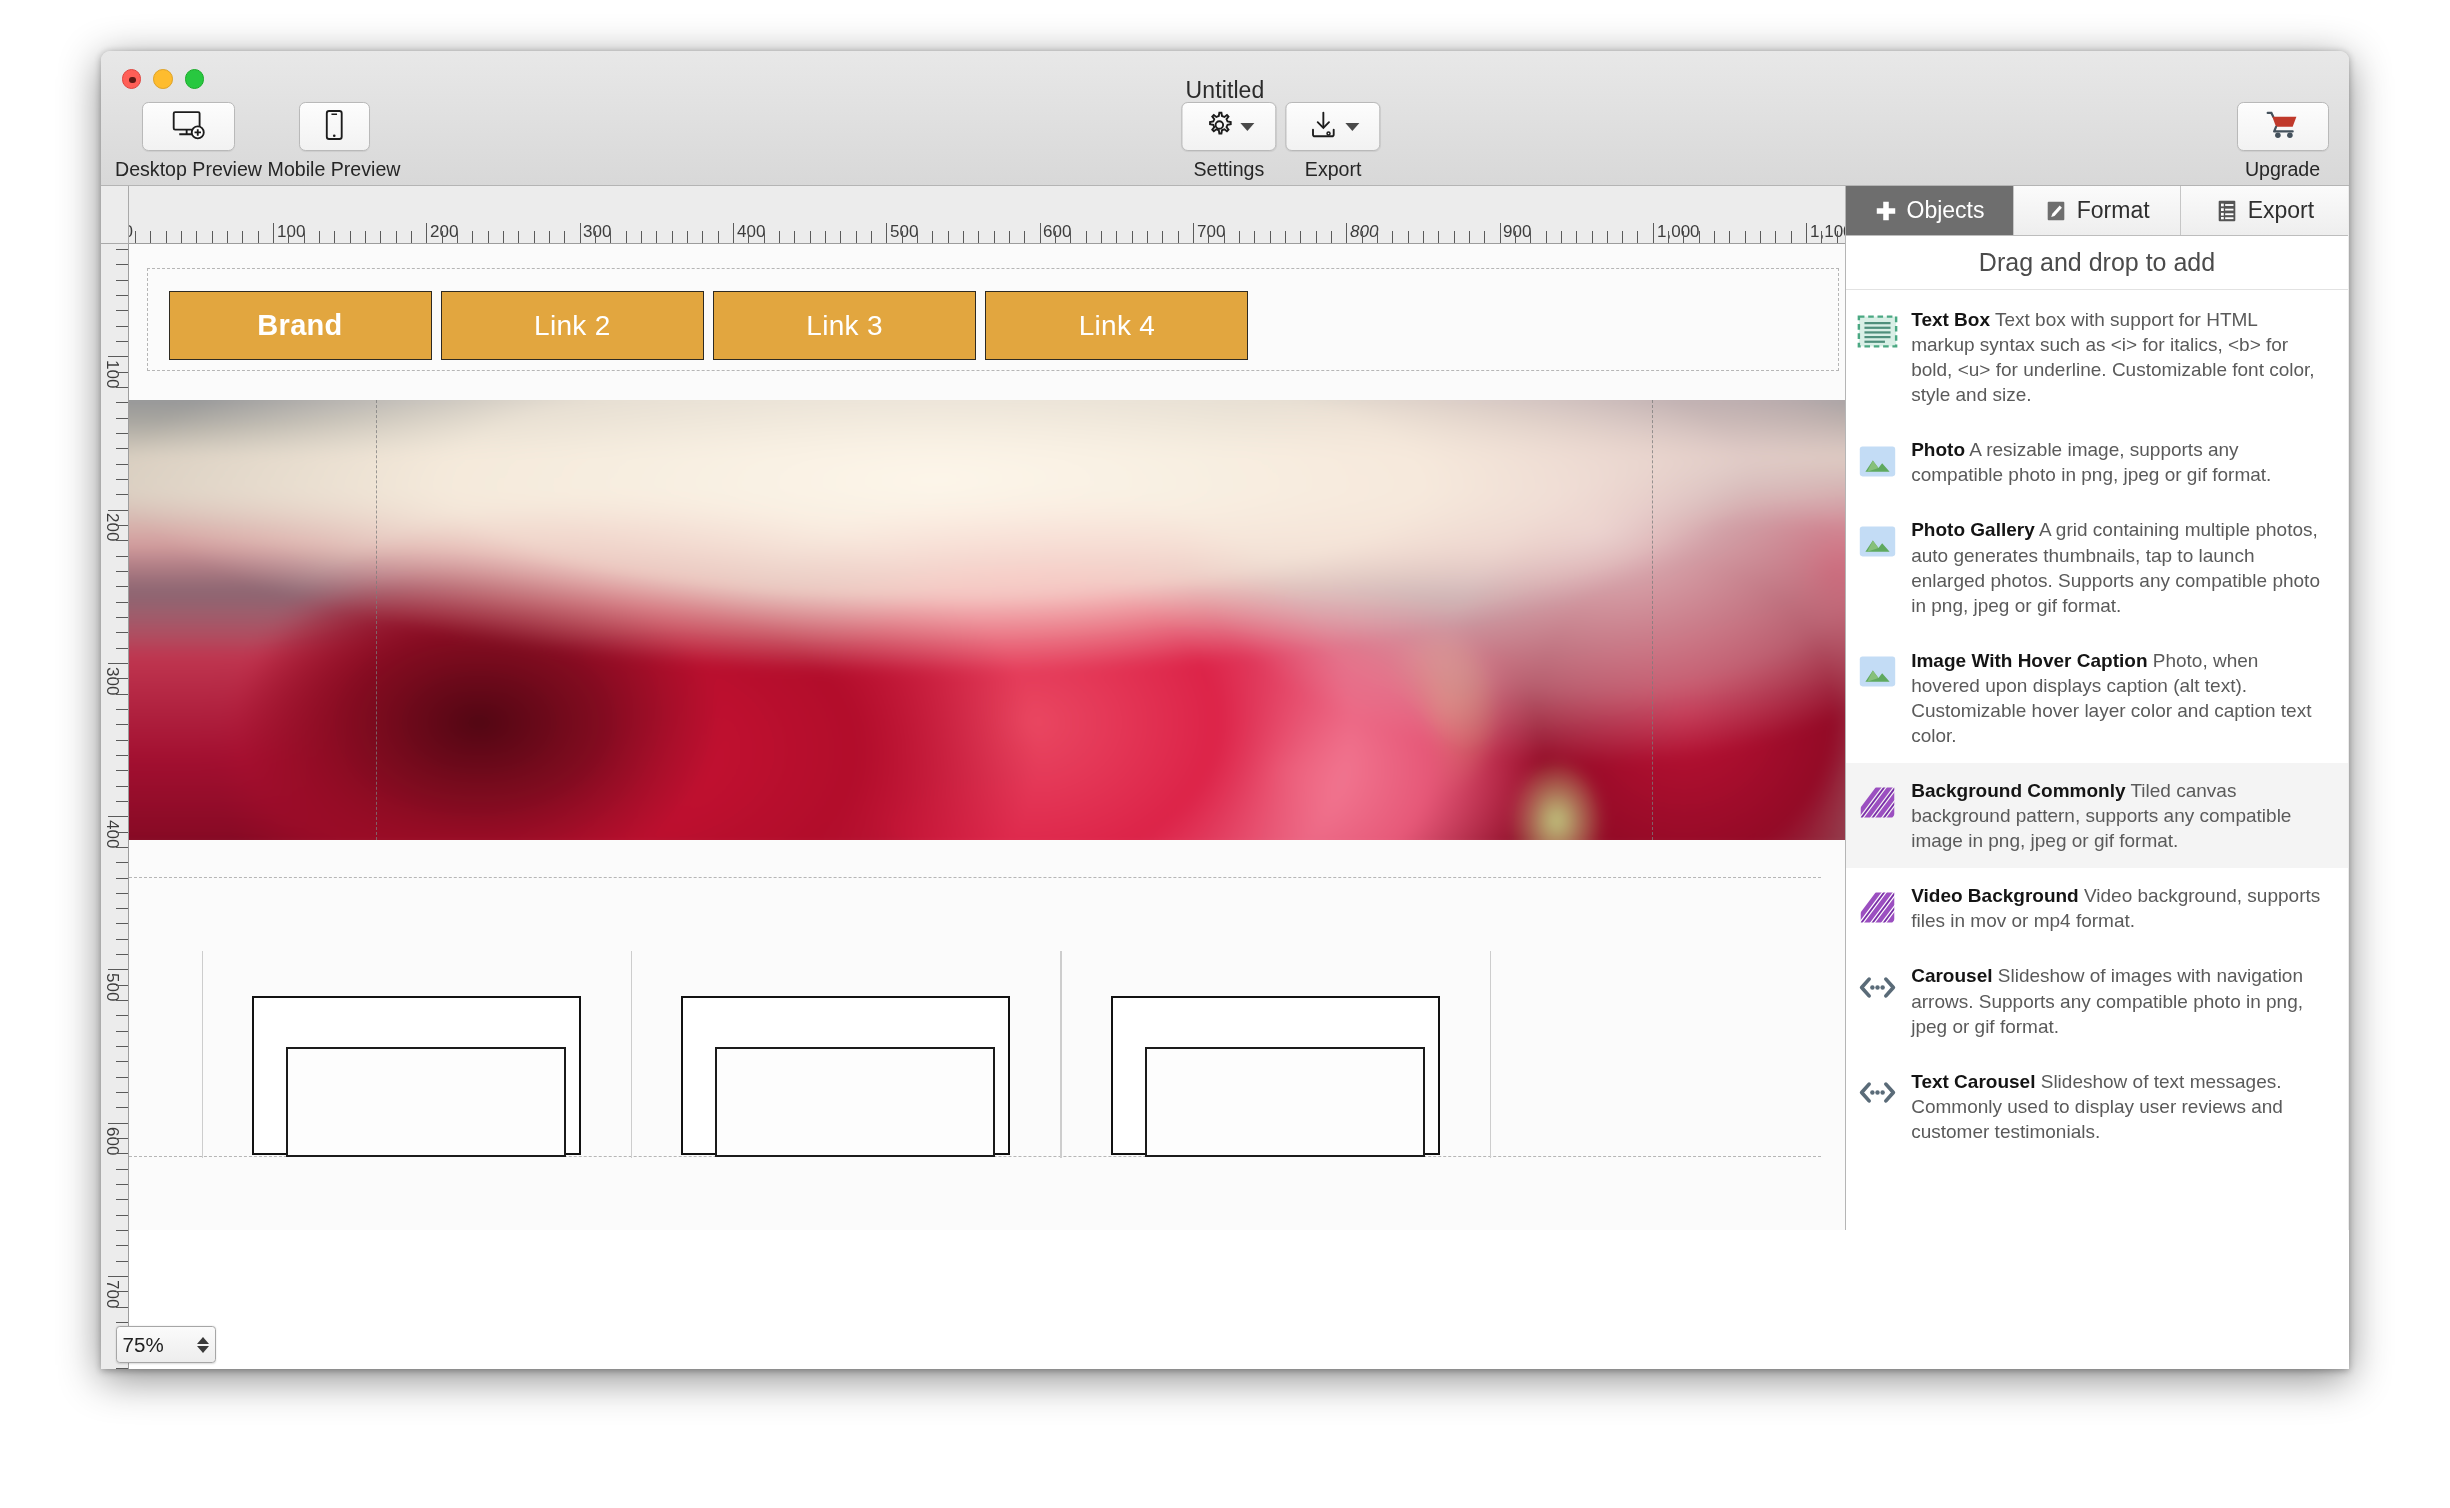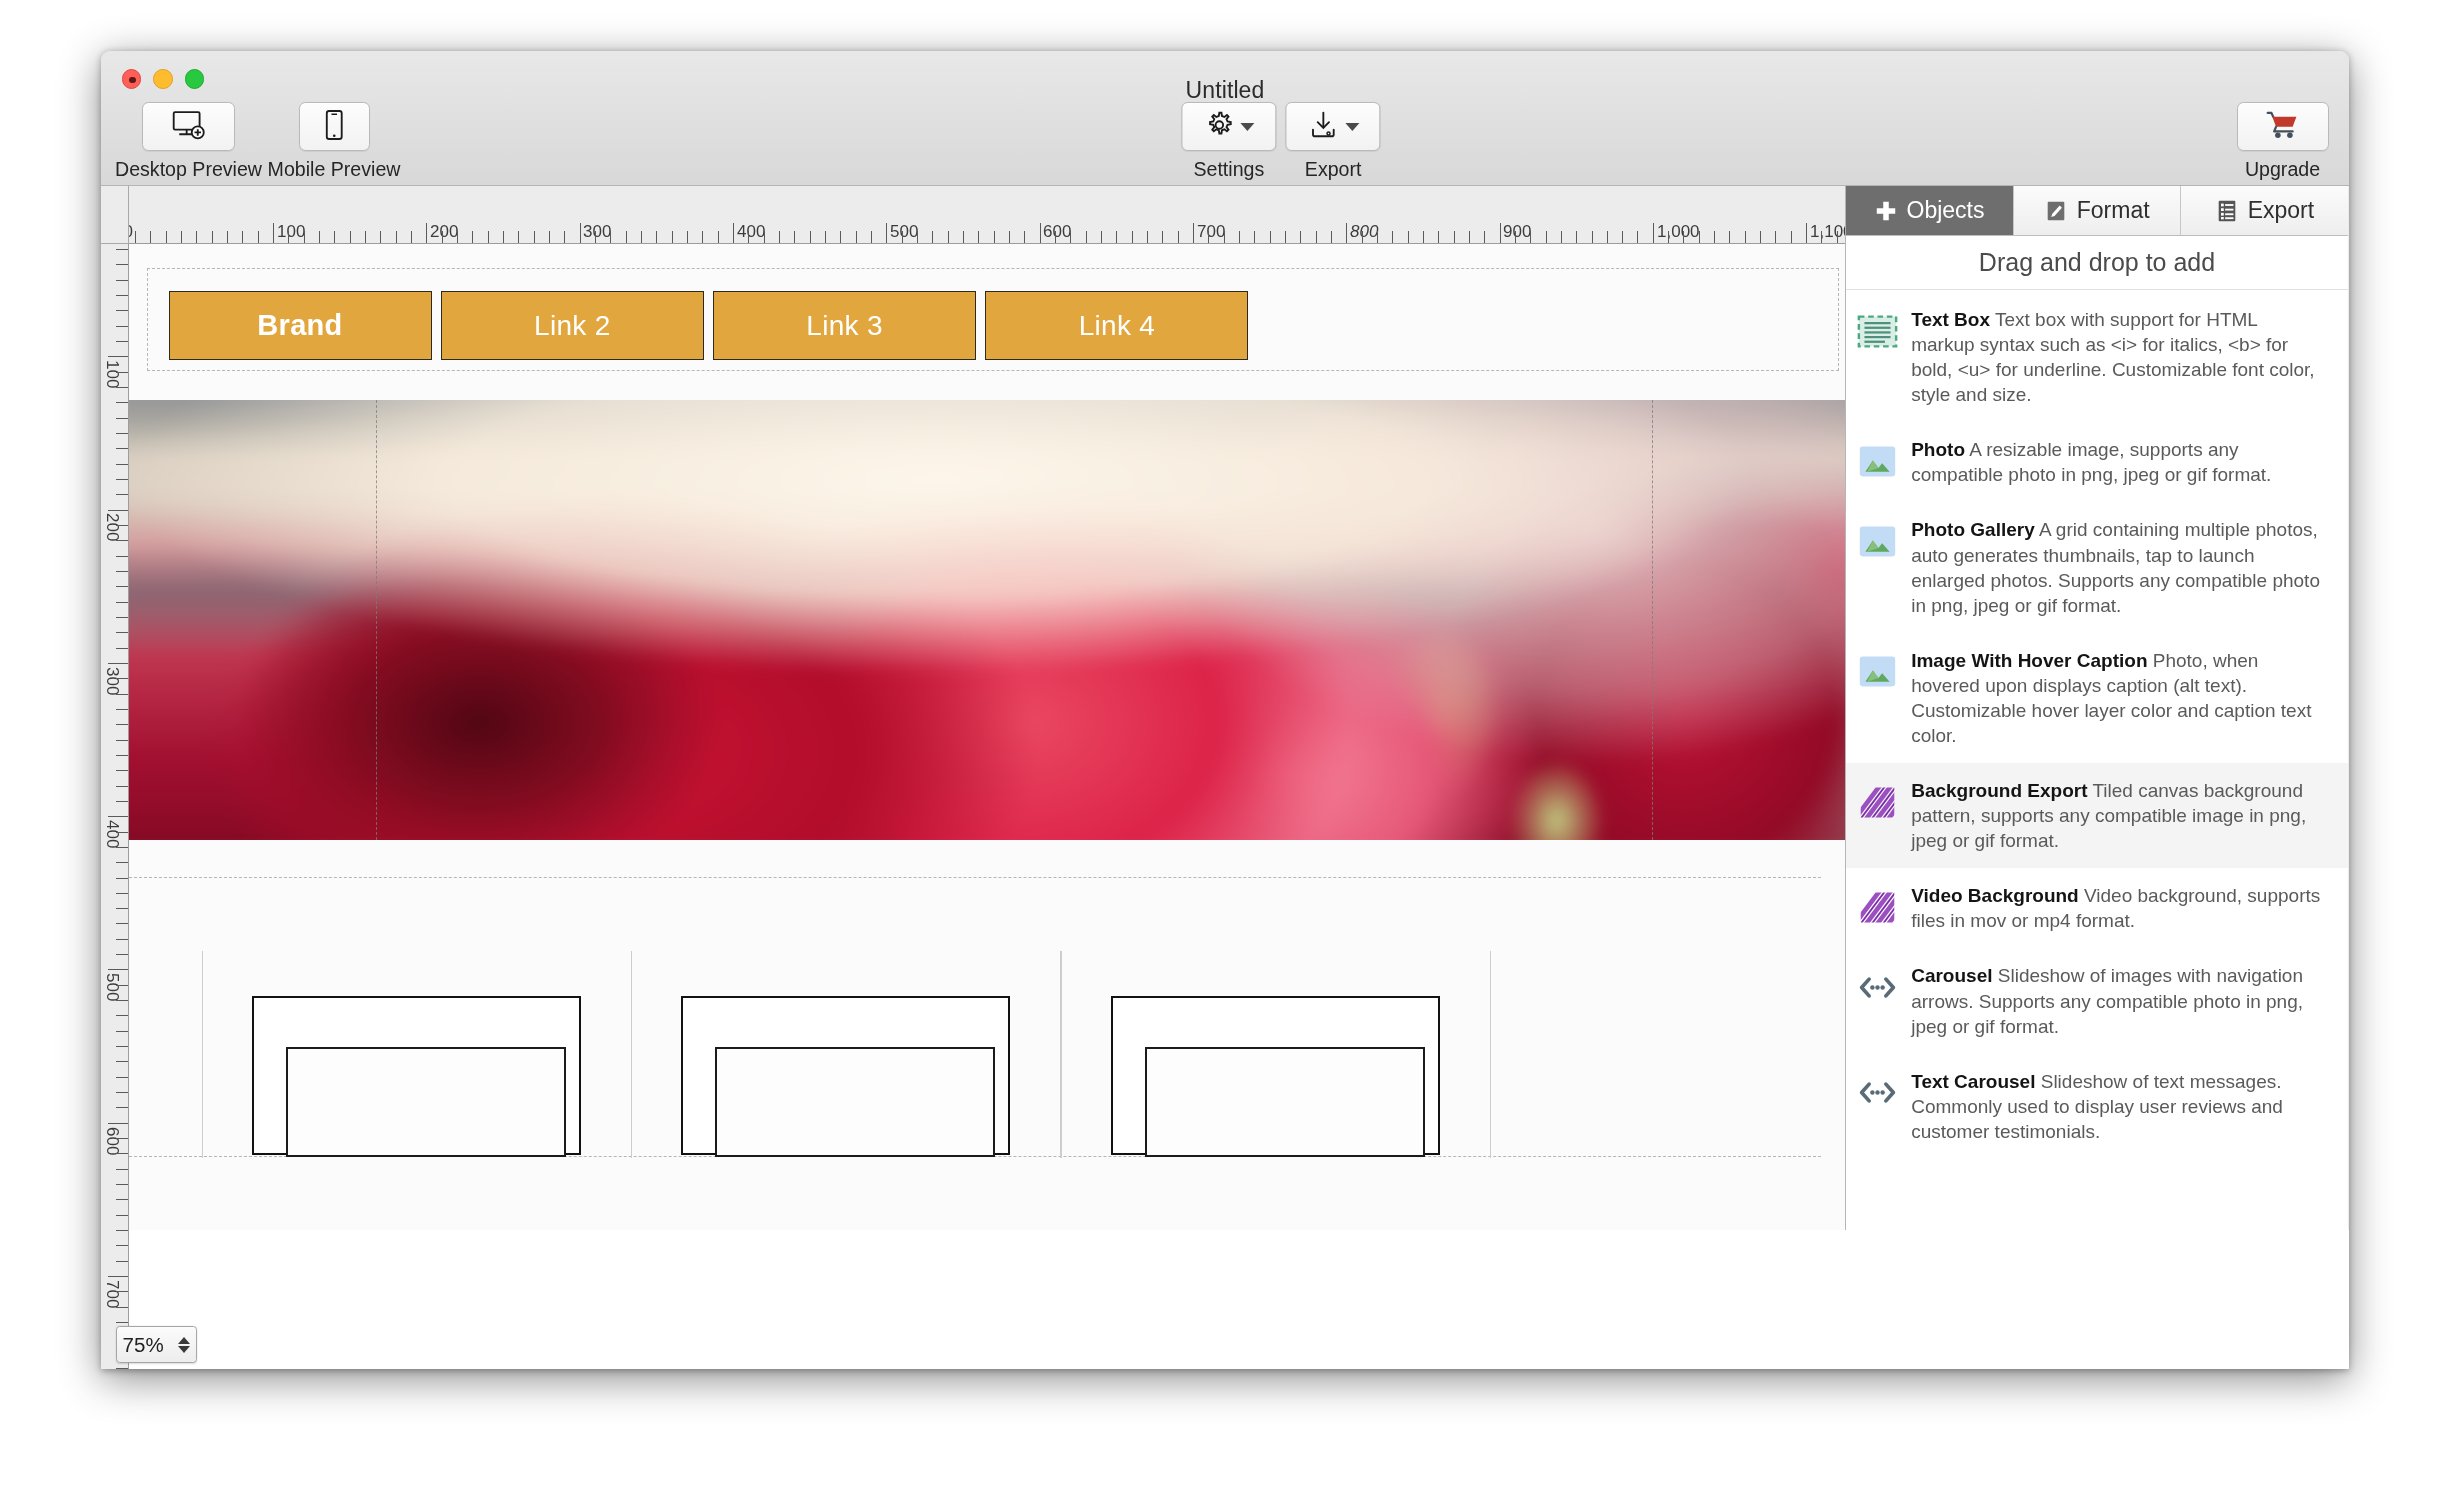--- a/index.html
+++ b/index.html
@@ -146,21 +146,21 @@
     background: #ffffff; border: 2.8px solid #121212;
   }
   .card-inner {
     position: absolute; left: 32px; top: 49px; width: 280px; height: 110px;
     background: #fdfdfd; border: 2.8px solid #1b1b1b;
   }
 
   
   #zoom-box {
     position: absolute; left: 15px; bottom: 5.6px; z-index: 9;
-    width: 81px; height: 37px;
+    width: 100px; height: 37px;
     background: linear-gradient(to bottom,#fbfbfb,#ededed);
     border: 0.9px solid #a6a6a6; border-radius: 3.7px;
     display: flex; align-items: center; padding: 0 5.6px;
     box-shadow: 0 0.9px 1.9px rgba(0,0,0,.15);
   }
   #zoom-value { font-size: 20.5px; color: #222; flex: 1; }
   #zoom-arrows { display: flex; flex-direction: column; gap: 2.8px; align-items: center; }
   .ar-up, .ar-dn { width: 0; height: 0; border-left: 6.5px solid transparent; border-right: 6.5px solid transparent; }
   .ar-up { border-bottom: 7.5px solid #3a3a3a; }
   .ar-dn { border-top: 7.5px solid #3a3a3a; }
@@ -658,21 +658,21 @@
                   <line x1="8" y1="42" x2="38" y2="2"></line>
         <line x1="20" y1="42" x2="50" y2="2"></line>
                   <line x1="32" y1="42" x2="62" y2="2"></line>
       </g>
       <g clip-path="url(#pc)" stroke="#7a2fa8" stroke-width="2">
         <line x1="2" y1="42" x2="32" y2="2"></line>
                   <line x1="14" y1="42" x2="44" y2="2"></line>
         <line x1="26" y1="42" x2="56" y2="2"></line>
       </g>
               </svg></span>
-            <div class="obj-text"><b>Background Export</b> <span>Tiled canvas background pattern, supports any compatible image in png, jpeg or gif format.</span></div>
+            <div class="obj-text"><b>Background Commonly</b> <span>Tiled canvas background pattern, supports any compatible image in png, jpeg or gif format.</span></div>
           </div>
           <div class="obj-row">
             <span class="obj-ico"><svg width="41" height="41" viewBox="0 0 44 44">
       <defs>
                   <clipPath id="pc">
                     <rect x="4" y="6" width="36" height="32"></rect>
                   </clipPath>
                 </defs>
       <g clip-path="url(#pc)" stroke="#9b4fc0" stroke-width="5">
         <line x1="-4" y1="42" x2="26" y2="2"></line>

